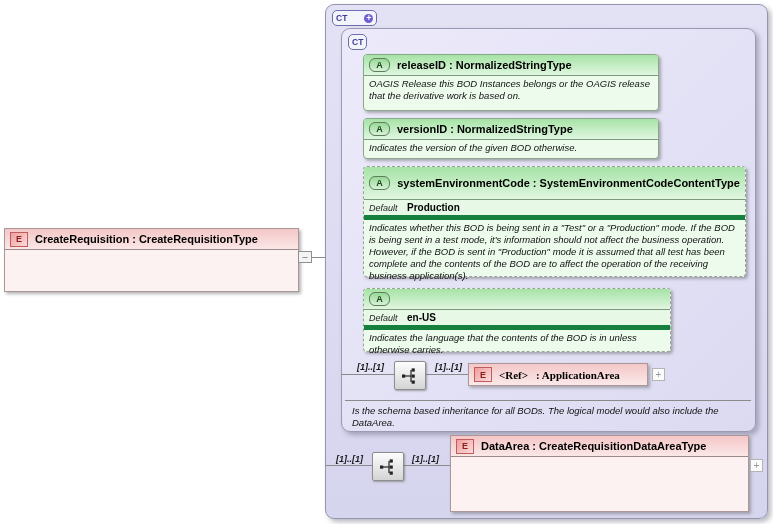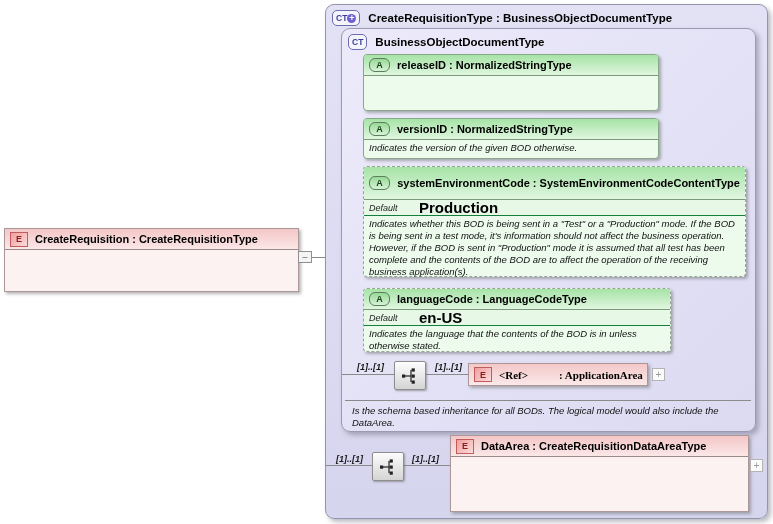--- a/index.html
+++ b/index.html
@@ -10,40 +10,40 @@
   }
   
   .node { position:absolute; border:1px solid #9f9f9f; box-shadow:2px 2px 3px rgba(90,90,90,.45); box-sizing:border-box; }
   .hdr  { display:flex; align-items:center; gap:7px; padding:0 5px; box-sizing:border-box; }
   .ttl  { font-size:11px; font-weight:bold; color:#000; white-space:nowrap; }
   .desc { font-size:9.5px; font-style:italic; color:#111; line-height:12px; padding:2px 5px; }
   
   .green { background:#ecfbec; border:1px solid #8aa98a; border-radius:4px; }
   .green.dashed { border:1px dashed #9aa39a; }
   .green .hdr { height:21px; background:linear-gradient(#a6e3a6,#e0f6e0); border-bottom:1px solid #7a9a7a; border-radius:3px 3px 0 0; }
-  .defrow { display:flex; align-items:center; height:15px; padding:0 5px; border-bottom:1px solid #15803d; background:#e7f8e7; }
+  .defrow { display:flex; align-items:center; height:15px; padding:0 5px; border-bottom:5px solid #15803d; background:#e7f8e7; }
   .defrow .lbl { font-size:9px; font-style:italic; color:#222; width:38px; }
-  .defrow .val { font-size:15px; font-weight:bold; color:#000;margin-left:12px; }
+  .defrow .val { font-size:10px; font-weight:bold; color:#000; }
   
   .pink { background:#fdf2f2; border:1px solid #ab9797; }
   .pink .hdr { height:21px; background:linear-gradient(#f4c6c6,#fbe7e7); border-bottom:1px solid #9b8888; }
   
   .container { position:absolute; border:1px solid #9494ae; border-radius:9px; box-shadow:3px 3px 5px rgba(80,80,100,.40); box-sizing:border-box; }
   #outer { left:325px; top:4px;  width:443px; height:515px; background:linear-gradient(to bottom,#e3e2f5,#d6d5ee); }
   #inner { left:341px; top:28px; width:415px; height:404px; background:linear-gradient(135deg,#eceafa,#dbdaf1); border:1px solid #9a9ab2; }
   .chdr { display:flex; align-items:center; gap:8px; padding:5px 6px 0 6px; }
   .chdr .ttl { font-size:11.5px; }
   
   .e-icon { width:16px; height:13px; flex:0 0 16px; display:flex; align-items:center; justify-content:center;
             background:linear-gradient(135deg,#f09e9e,#fadcdc); border:1px solid #c25c5c;
             font-size:9px; font-weight:bold; color:#8b2020; }
   .a-icon { width:19px; height:12px; flex:0 0 19px; display:flex; align-items:center; justify-content:center;
             background:linear-gradient(#96da96,#d6f2d6); border:1px solid #5d7d5d; border-radius:6px;
             font-size:9px; font-weight:bold; color:#1d3a1d; }
-  .ct-icon { height:14px; display:inline-flex; align-items:center; justify-content:center; gap:0; padding:0 3px;
+  .ct-icon { height:14px; display:inline-flex; align-items:center; justify-content:center; gap:17px; padding:0 3px;
              background:#f4f4fc; border:1px solid #6d6dae; border-radius:5px;
              font-size:8.5px; font-weight:bold; color:#3c3c96; }
   .ct-plusdot { width:9px; height:9px; border-radius:50%; background:#6f5fd0; color:#fff;
                 display:flex; align-items:center; justify-content:center; font-size:9px; font-weight:bold; line-height:9px; }
   .seq-btn { position:absolute; width:30px; height:27px; background:linear-gradient(#fdfdfd,#d4d4d4);
              border:1px solid #8e8e8e; border-radius:2px; box-shadow:1px 1px 2px rgba(90,90,90,.5);
              display:flex; align-items:center; justify-content:center; }
   .plus-btn { position:absolute; width:13px; height:13px; background:#fbfbfb; border:1px solid #b4b4b4;
               display:flex; align-items:center; justify-content:center; font-size:10px; color:#9a9a9a; box-sizing:border-box; }
   .minus-btn { position:absolute; left:298px; top:251px; width:14px; height:12px; background:#f4f4f4; border:1px solid #8f8f8f;
@@ -73,46 +73,45 @@
 <div id="canvas">
 
   <div class="hline" style="left:299px; top:257px; width:43px;"></div>
 
   <div class="container" id="outer">
     <div class="chdr">
       <span class="ct-icon">
         <span>CT</span>
         <span class="ct-plusdot">+</span>
       </span>
-      <span class="ttl">CreateRequisitionType : BusinessObjectDocumentType</span>
     </div>
   </div>
 
   <div class="container" id="inner">
     <div class="chdr">
       <span class="ct-icon">
         <span>CT</span>
       </span>
-      <span class="ttl">BusinessObjectDocumentType</span>
     </div>
   </div>
 
   <div class="node pink" id="left-box">
     <div class="hdr">
       <span class="e-icon">E</span>
       <span class="ttl">CreateRequisition : CreateRequisitionType</span>
     </div>
   </div>
   <div class="minus-btn">–</div>
 
   <div class="node green" id="box-release">
     <div class="hdr">
       <span class="a-icon">A</span>
       <span class="ttl">releaseID : NormalizedStringType</span>
     </div>
+    <div class="desc">OAGIS Release this BOD Instances belongs or the OAGIS release that the derivative work is based on.</div>
   </div>
 
   <div class="node green" id="box-version">
     <div class="hdr">
       <span class="a-icon">A</span>
       <span class="ttl">versionID : NormalizedStringType</span>
     </div>
     <div class="desc">Indicates the version of the given BOD otherwise.</div>
   </div>
 
@@ -124,46 +123,45 @@
     <div class="defrow">
       <span class="lbl">Default</span>
       <span class="val">Production</span>
     </div>
     <div class="desc">Indicates whether this BOD is being sent in a "Test" or a "Production" mode. If the BOD is being sent in a test mode, it's information should not affect the business operation. However, if the BOD is sent in "Production" mode it is assumed that all test has been complete and the contents of the BOD are to affect the operation of the receiving business application(s).</div>
   </div>
 
   <div class="node green dashed" id="box-lang">
     <div class="hdr">
       <span class="a-icon">A</span>
-      <span class="ttl">languageCode : LanguageCodeType</span>
     </div>
     <div class="defrow">
       <span class="lbl">Default</span>
       <span class="val">en-US</span>
     </div>
-    <div class="desc">Indicates the language that the contents of the BOD is in unless otherwise stated.</div>
+    <div class="desc">Indicates the language that the contents of the BOD is in unless otherwise carries.</div>
   </div>
 
   <div class="hline" style="left:342px; top:374px; width:126px;"></div>
   <div class="mult" style="left:357px; top:362px;">[1]..[1]</div>
   <div class="seq-btn" style="left:394px; top:361px;">
     <svg width="18" height="18" viewBox="0 0 18 18">
       <rect x="1" y="7.5" width="3.2" height="3.2" fill="#222"></rect>
       <line x1="4" y1="9" x2="10" y2="9" stroke="#222" stroke-width="1.2"></line>
       <line x1="10" y1="3" x2="10" y2="15" stroke="#222" stroke-width="1.2"></line>
       <rect x="10.6" y="1.4" width="3.2" height="3.2" fill="#222"></rect>
       <rect x="10.6" y="7.5" width="3.2" height="3.2" fill="#222"></rect>
       <rect x="10.6" y="13.5" width="3.2" height="3.2" fill="#222"></rect>
     </svg>
   </div>
   <div class="mult" style="left:435px; top:362px;">[1]..[1]</div>
   <div class="node pink" id="app-area">
     <span class="e-icon">E</span>
     <span class="ttl">&lt;Ref&gt;</span>
-    <span class="ttl" style="margin-left:24px;">: ApplicationArea</span>
+    <span class="ttl" style="margin-left:1px;">: ApplicationArea</span>
   </div>
   <div class="plus-btn" style="left:652px; top:368px;">+</div>
 
   <div class="hline" id="inner-footer-line"></div>
   <div class="desc" id="inner-footer">Is the schema based inheritance for all BODs. The logical model would also include the DataArea.</div>
 
   <div class="hline" style="left:326px; top:465px; width:124px;"></div>
   <div class="mult" style="left:336px; top:454px;">[1]..[1]</div>
   <div class="seq-btn" style="left:372px; top:452px;">
     <svg width="18" height="18" viewBox="0 0 18 18">

